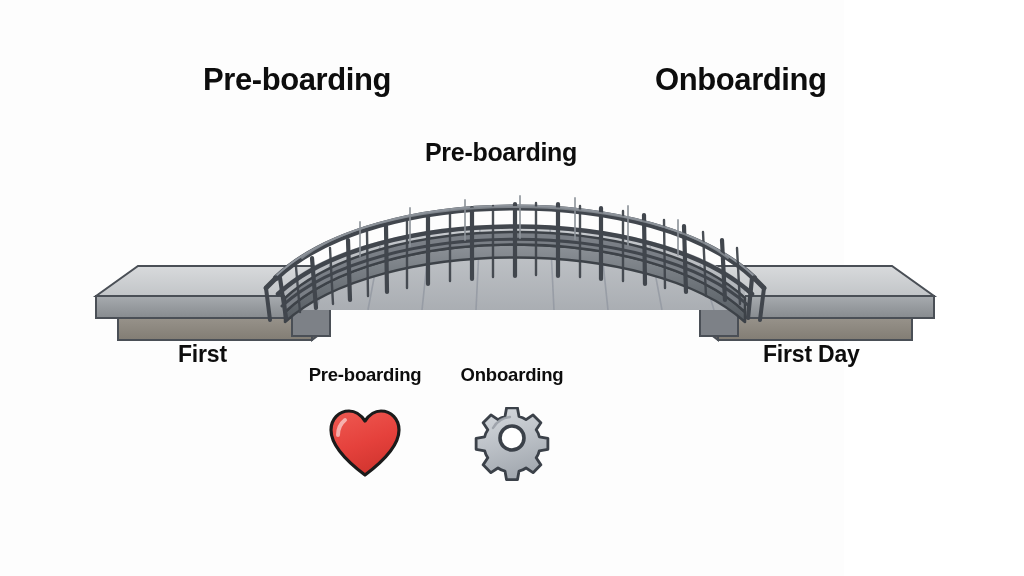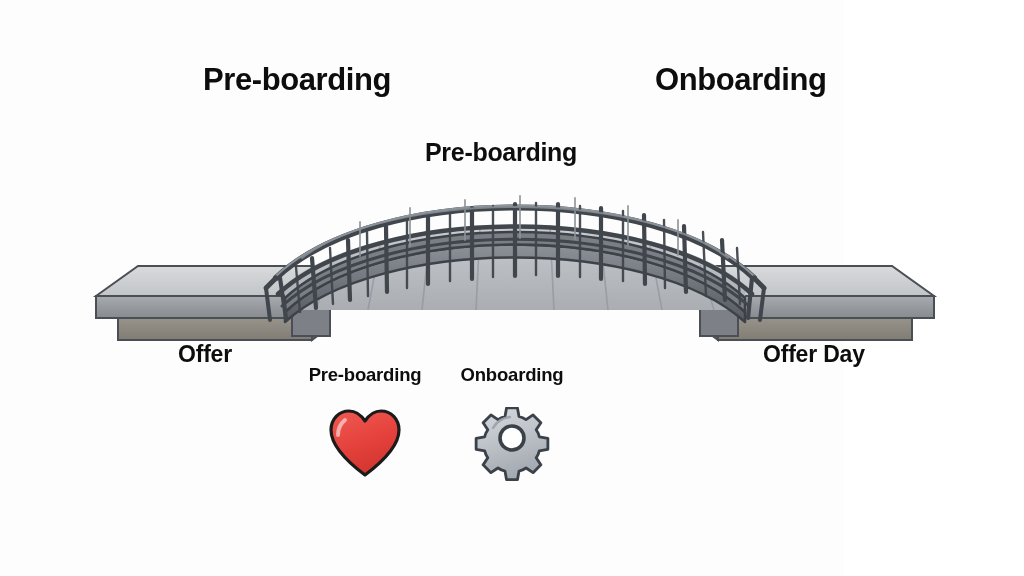--- a/index.html
+++ b/index.html
@@ -239,23 +239,23 @@
         <line x1="598" y1="60" x2="598" y2="95"></line>
       </g>
 
       <path d="M196,118 L186,128" stroke-width="5"></path>
       <path d="M674,118 L684,128" stroke-width="5"></path>
       <line x1="186" y1="128" x2="190" y2="160" stroke-width="4"></line>
       <line x1="684" y1="128" x2="680" y2="160" stroke-width="4"></line>
     </g>
   </svg>
 
-  <div class="platform-label" id="label-offer">Offer</div>
-
-  <div class="platform-label" id="label-firstday">Offer Day</div>
+  <div class="platform-label" id="label-offer">First</div>
+
+  <div class="platform-label" id="label-firstday">First Day</div>
 
   <div id="icon-row">
 
     <div class="icon-cell c0">
       <span class="icon-label">Pre-boarding</span>
       <svg class="icon-art" width="76" height="72" viewBox="0 0 76 72" xmlns="http://www.w3.org/2000/svg">
         <defs>
           <linearGradient id="gHeart" x1="0" y1="0" x2="0.4" y2="1">
             <stop offset="0%" stop-color="#ef5a52"></stop>
             <stop offset="60%" stop-color="#e5413c"></stop>

